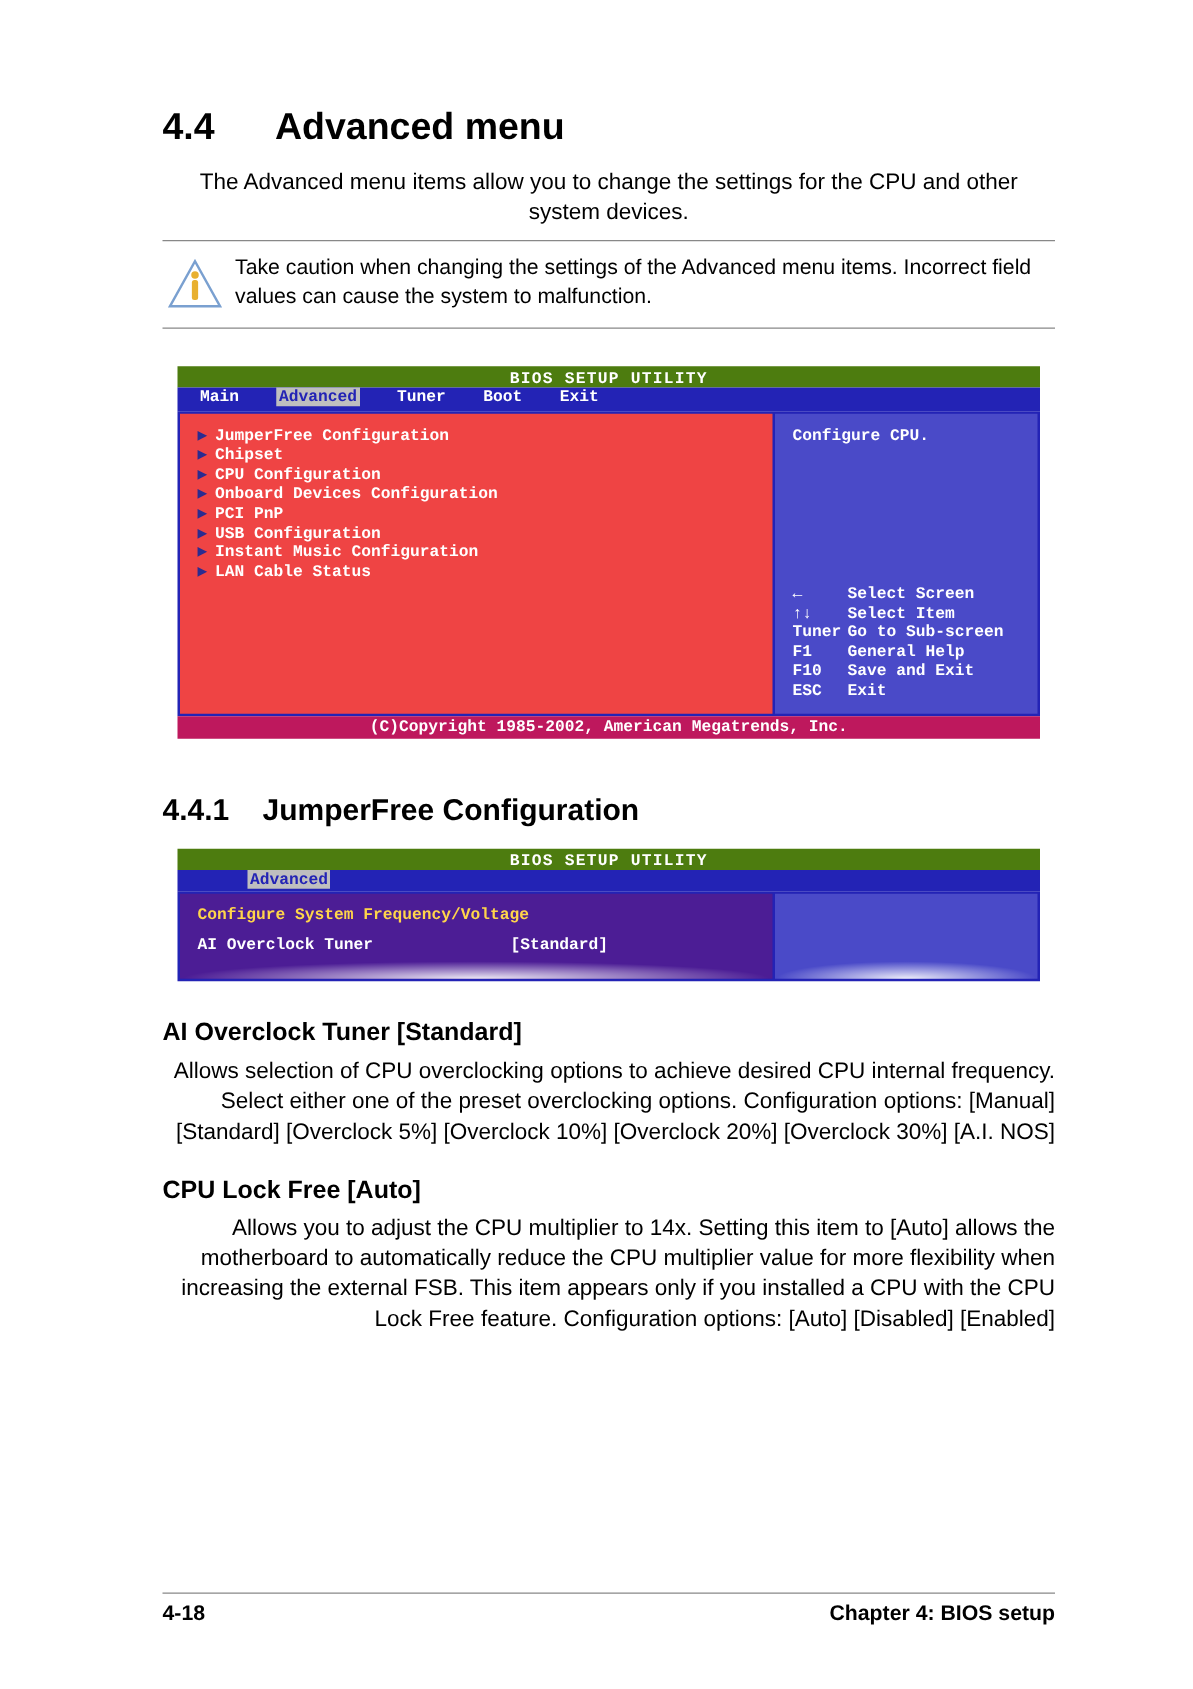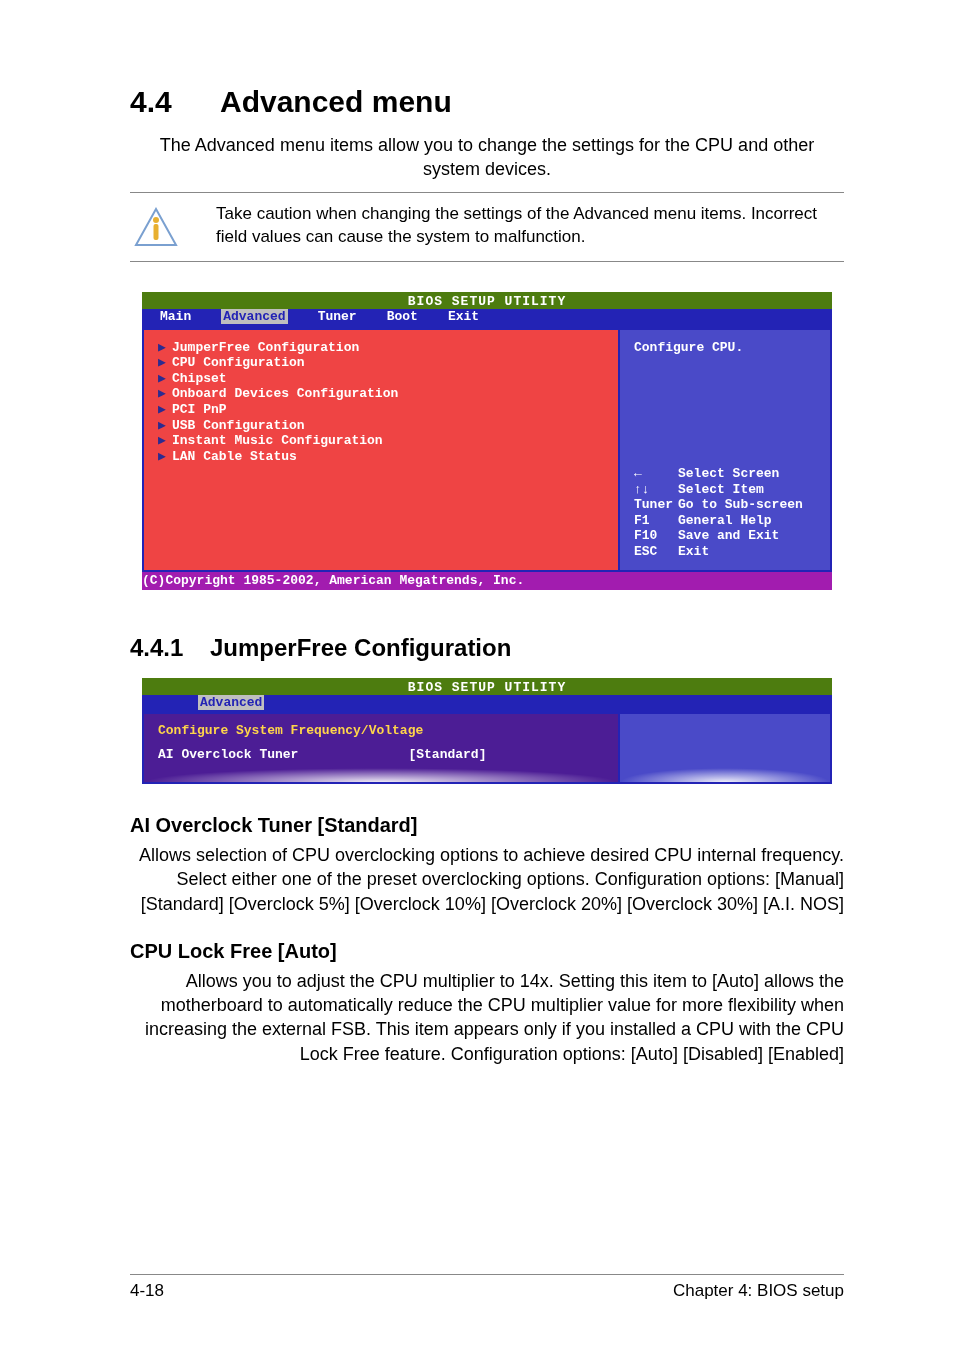--- a/index.html
+++ b/index.html
@@ -22,21 +22,21 @@
     font-size: 18px;
     line-height: 1.35;
     margin-bottom: 10px;
     text-align: center;
   }
   .note-box {
     border-top: 1px solid #888;
     border-bottom: 1px solid #888;
     padding: 10px 0;
     display: flex;
-    gap: 36px;
+    gap: 8px;
     margin-bottom: 30px;
   }
   .caution-icon { flex: 0 0 50px; padding: 4px 0 0 4px; }
   .note-text { font-size: 17px; line-height: 1.35; }
   
   .bios {
     width: 690px;
     margin: 0 auto 44px auto;
     font-family: "Courier New", monospace;
     font-size: 13px;
@@ -77,23 +77,23 @@
     display: flex;
     flex-direction: column;
     justify-content: space-between;
   }
   .menu-item { color: #fff; padding: 0; line-height: 1.2; }
   .menu-item .arrow { color: #2b2b90; display: inline-block; width: 14px; }
   .help-keys { color: #fff; line-height: 1.2; }
   .help-keys .key { color: #ffffff; display: inline-block; width: 44px; }
   .help-row { white-space: nowrap; }
   .bios-footer {
-    background: #a21caf;
-    color: #fff;
-    text-align: left;
+    background: #be185d;
+    color: #fff;
+    text-align: center;
     padding: 1px 0 2px 0;
     font-weight: bold;
   }
   
   .sub-heading {
     font-size: 24px;
     font-weight: bold;
     margin-bottom: 16px;
   }
   .sub-heading .num { display: inline-block; width: 80px; }
@@ -156,21 +156,21 @@
   }
   
   .page-footer {
     position: absolute;
     bottom: 50px;
     left: 130px;
     right: 110px;
     border-top: 1px solid #888;
     padding-top: 6px;
     font-size: 17px;
-    font-weight: normal;
+    font-weight: bold;
     display: flex;
     justify-content: space-between;
   }
 </style>
 </head>
 <body>
 
 <div class="main-heading">
   <span class="num">4.4</span><span>Advanced menu</span>
 </div>
@@ -189,22 +189,22 @@
 </div>
 
 <div class="bios">
   <div class="bios-title">BIOS SETUP UTILITY</div>
   <div class="bios-tabs">
     <span>Main</span><span class="active">Advanced</span><span>Tuner</span><span>Boot</span><span>Exit</span>
   </div>
   <div class="bios-body">
     <div class="bios-left">
       <div class="menu-item"><span class="arrow">▶</span><span>JumperFree Configuration</span></div>
+      <div class="menu-item"><span class="arrow">▶</span><span>Chipset</span></div>
       <div class="menu-item"><span class="arrow">▶</span><span>CPU Configuration</span></div>
-      <div class="menu-item"><span class="arrow">▶</span><span>Chipset</span></div>
       <div class="menu-item"><span class="arrow">▶</span><span>Onboard Devices Configuration</span></div>
       <div class="menu-item"><span class="arrow">▶</span><span>PCI PnP</span></div>
       <div class="menu-item"><span class="arrow">▶</span><span>USB Configuration</span></div>
       <div class="menu-item"><span class="arrow">▶</span><span>Instant Music Configuration</span></div>
       <div class="menu-item"><span class="arrow">▶</span><span>LAN Cable Status</span></div>
     </div>
     <div class="bios-right">
       <div>Configure CPU.</div>
       <div class="help-keys">
         <div class="help-row"><span class="key">←</span><span>Select Screen</span></div>

